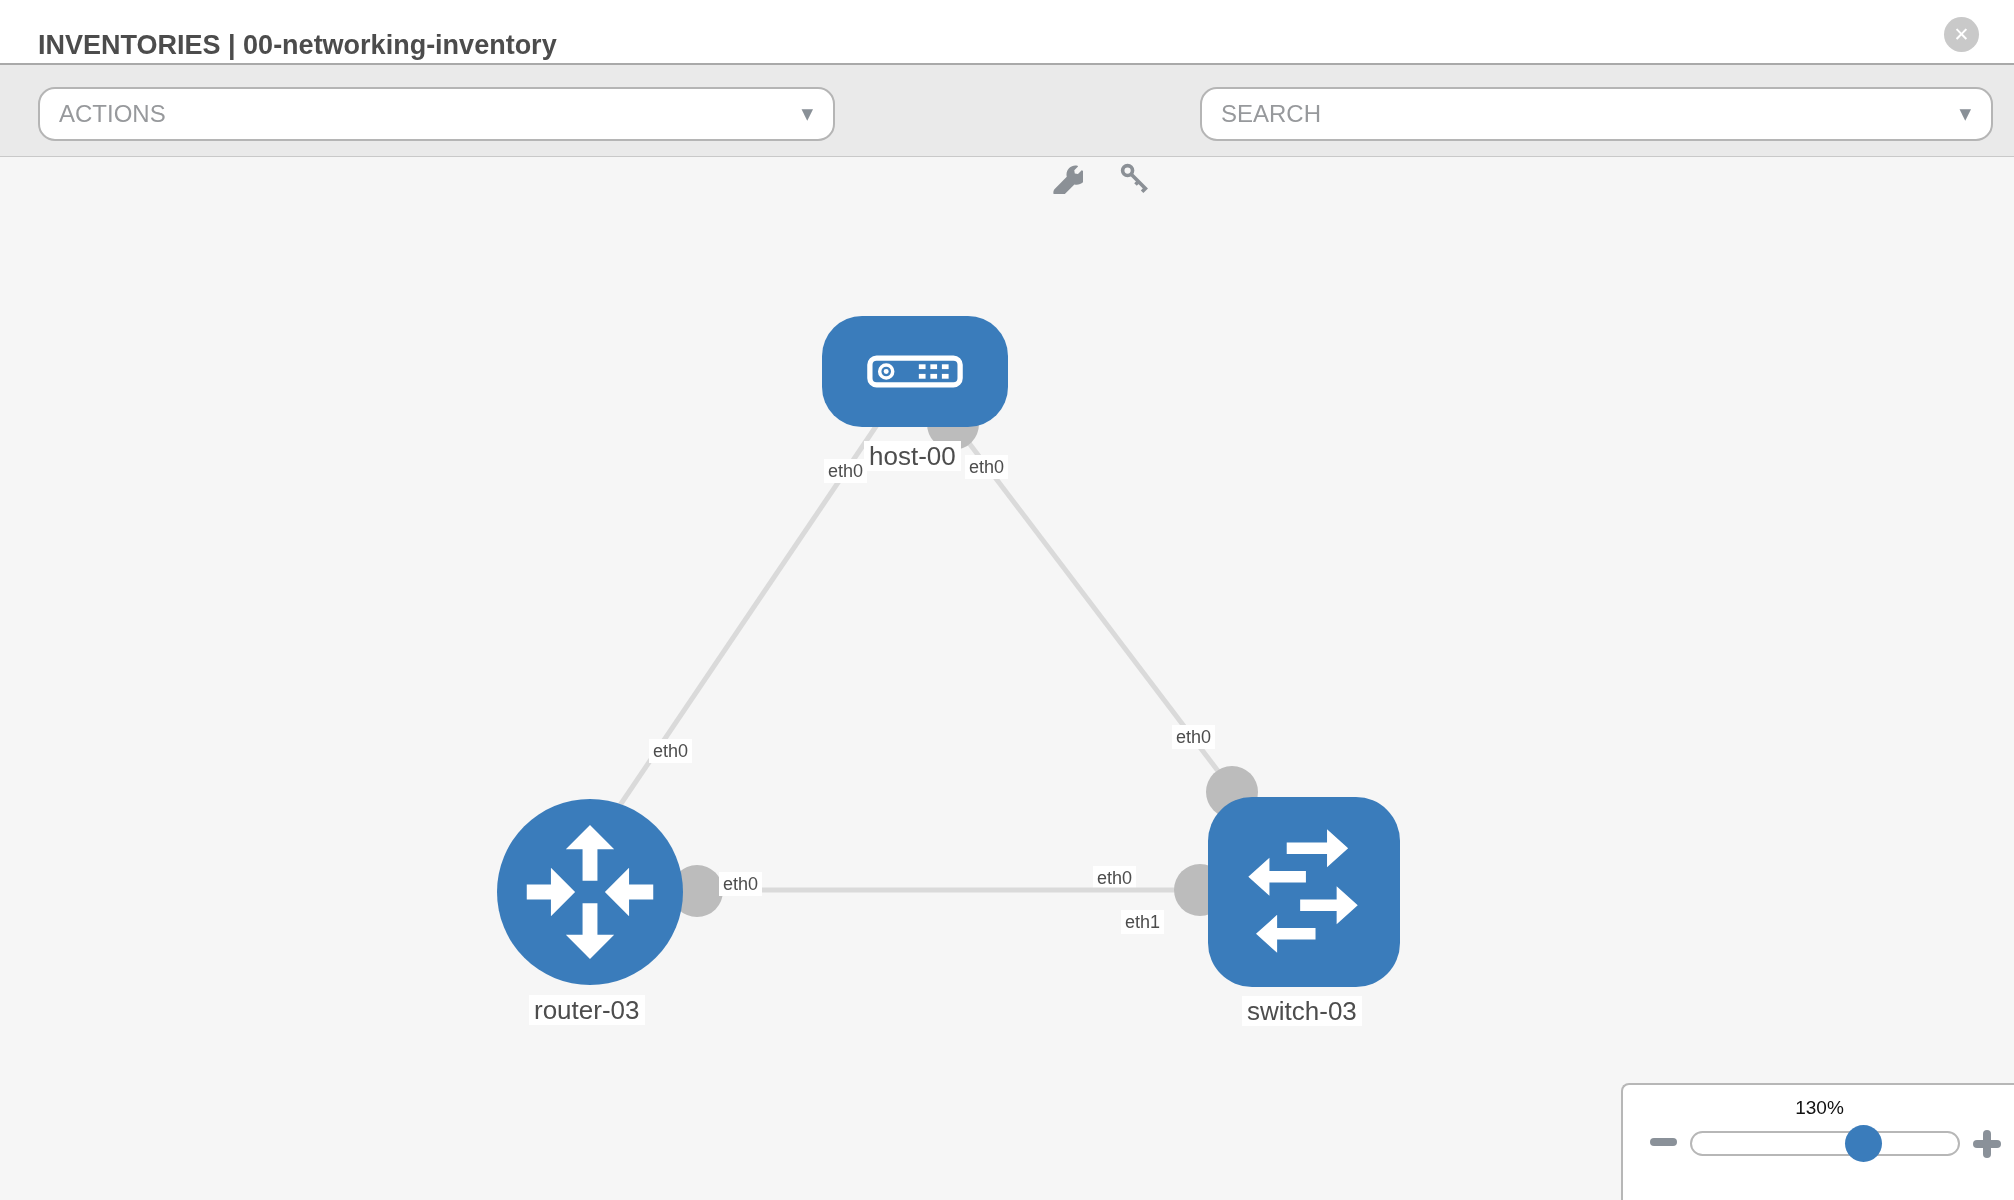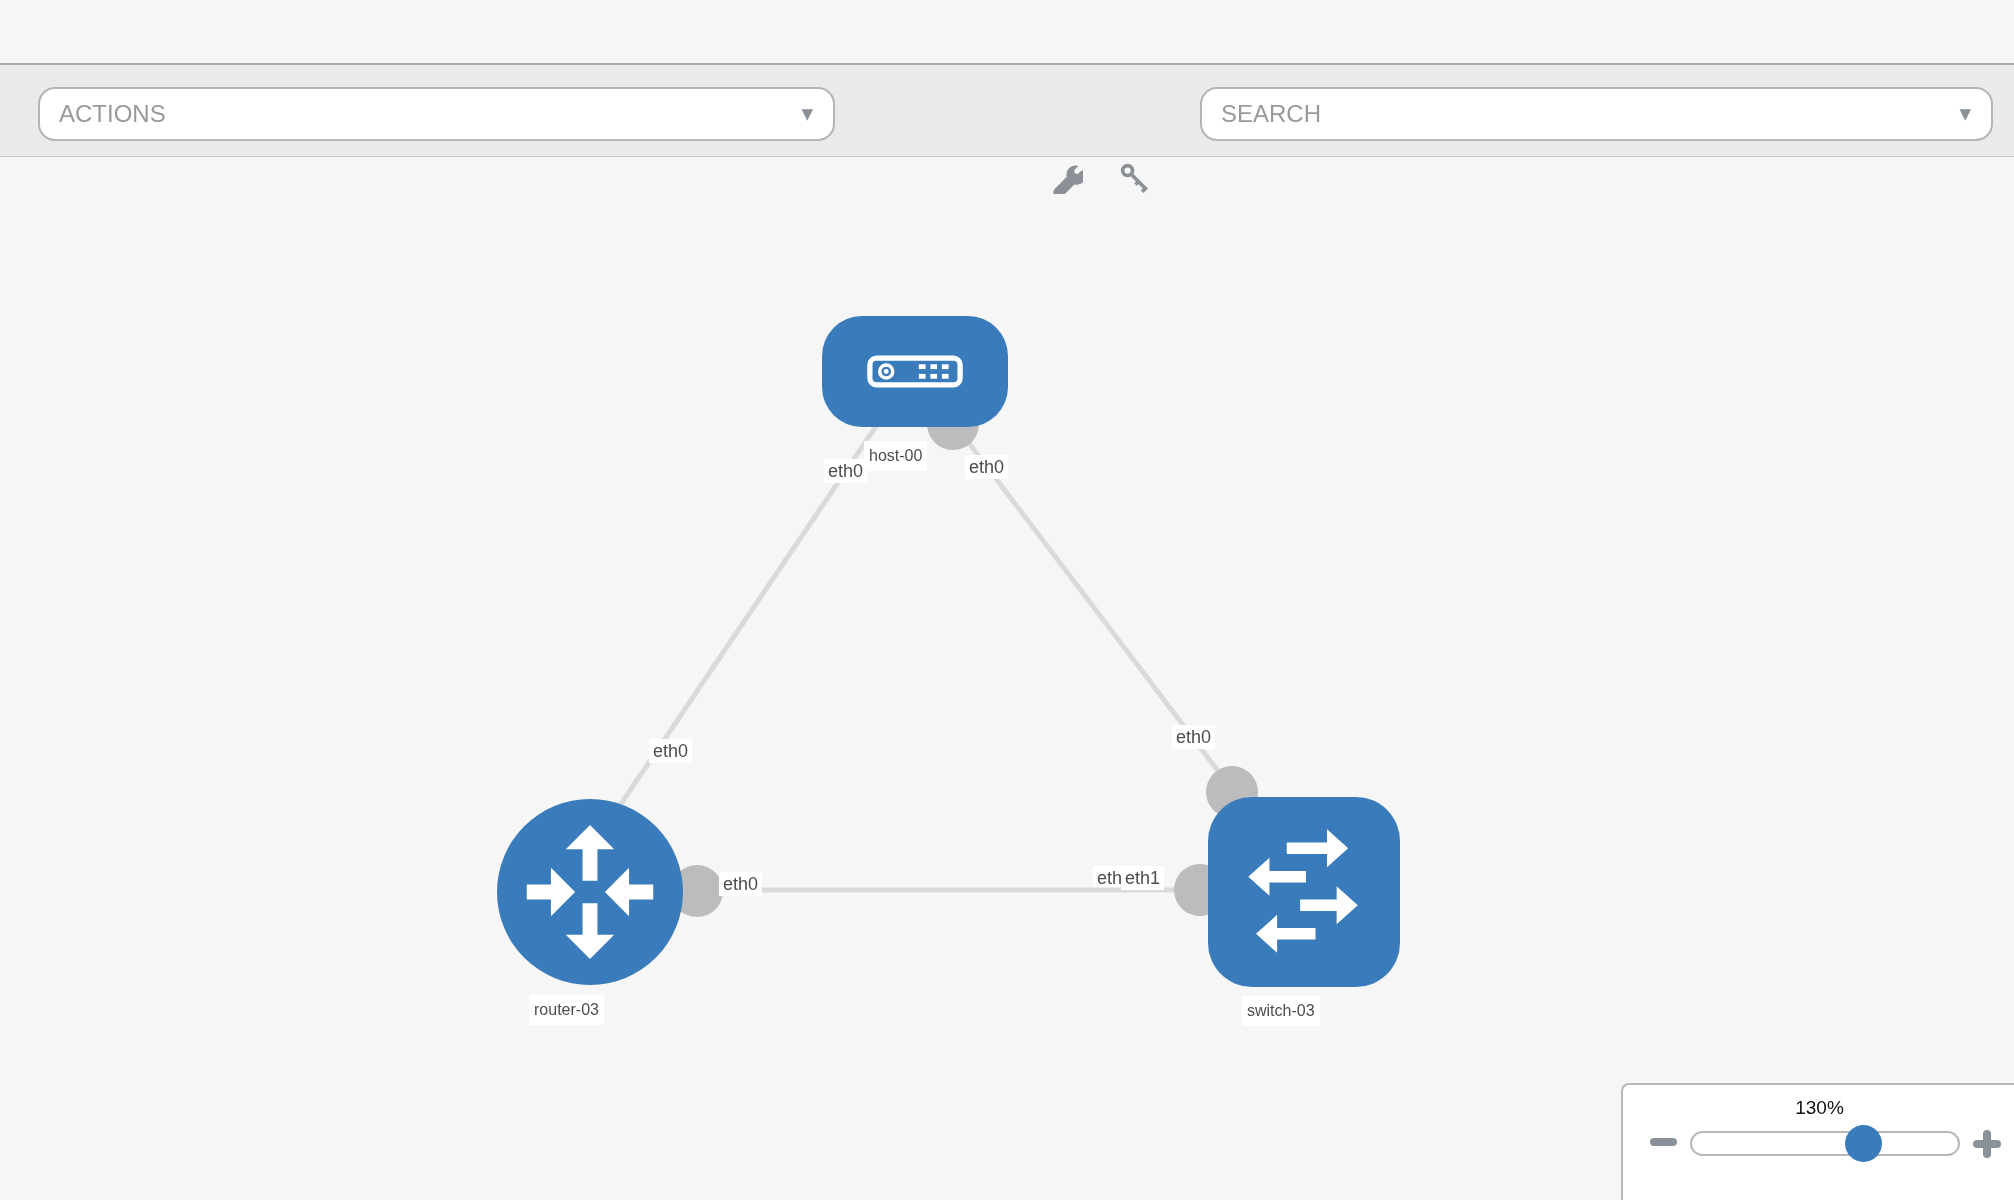--- a/index.html
+++ b/index.html
@@ -30,31 +30,31 @@
 
   
   #wires{position:absolute;left:0;top:0;z-index:2;}
   .node{position:absolute;background:#3a7cbb;display:flex;align-items:center;justify-content:center;z-index:4;cursor:pointer;}
   #node-host{left:822px;top:316px;width:186px;height:111px;border-radius:40px;}
   #node-router{left:497px;top:799px;width:186px;height:186px;border-radius:50%;}
   #node-switch{left:1208px;top:797px;width:192px;height:190px;border-radius:44px;}
 
   .lbl{position:absolute;background:#fff;color:#4d4d4d;font-size:18px;line-height:22px;
        padding:1px 4px;white-space:nowrap;z-index:6;}
-  .node-lbl{font-size:16px;line-height:30px;padding:0 5px;}
+  .node-lbl{font-size:26px;line-height:30px;padding:0 5px;}
   #lbl-host{left:864px;top:441px;}
   #lbl-router{left:529px;top:995px;}
   #lbl-switch{left:1242px;top:996px;}
   #eth-host-left{left:824px;top:459px;}
   #eth-host-right{left:965px;top:455px;}
   #eth-router-top{left:649px;top:739px;}
   #eth-switch-top{left:1172px;top:725px;}
   #eth-router-right{left:719px;top:872px;}
   #eth-switch-back{left:1093px;top:866px;z-index:1;}
-  #eth-switch-front{left:1121px;top:866px;}
+  #eth-switch-front{left:1121px;top:910px;}
 
   
   .zoom-panel{position:absolute;left:1621px;top:1083px;width:393px;height:117px;background:#fff;
               border-left:2px solid #b7b7b7;border-top:2px solid #b7b7b7;border-top-left-radius:8px;z-index:7;}
   .zoom-level{position:absolute;left:0;top:12px;width:100%;text-align:center;font-size:19px;color:#111;}
   .zoom-minus{position:absolute;left:27px;top:53px;width:27px;height:8px;border-radius:4px;background:#8a9199;cursor:pointer;}
   .zoom-track{position:absolute;left:67px;top:46px;width:270px;height:25px;border:2px solid #b7b7b7;
               border-radius:14px;box-sizing:border-box;background:#fff;cursor:pointer;}
   .zoom-thumb{position:absolute;left:222px;top:40px;width:37px;height:37px;border-radius:50%;background:#3a7cbb;cursor:pointer;}
   .zoom-plus{position:absolute;left:349px;top:44px;width:30px;height:30px;cursor:pointer;}
@@ -142,14 +142,20 @@
         <circle cx="26" cy="26" r="15"></circle>
         <path d="M37 37 L80 80 L70 90 M59 59 L50 68"></path>
       </g>
     </svg>
     <div class="sel sel-search">
       <span class="sel-label">SEARCH</span>
       <span class="caret">▼</span>
     </div>
   </div>
 
+  <div class="titlebar">
+    <div class="page-title">INVENTORIES | 00-networking-inventory</div>
+    <div class="close-btn">
+      <span>✕</span>
+    </div>
+  </div>
 
 </div>
 
 </body></html>

